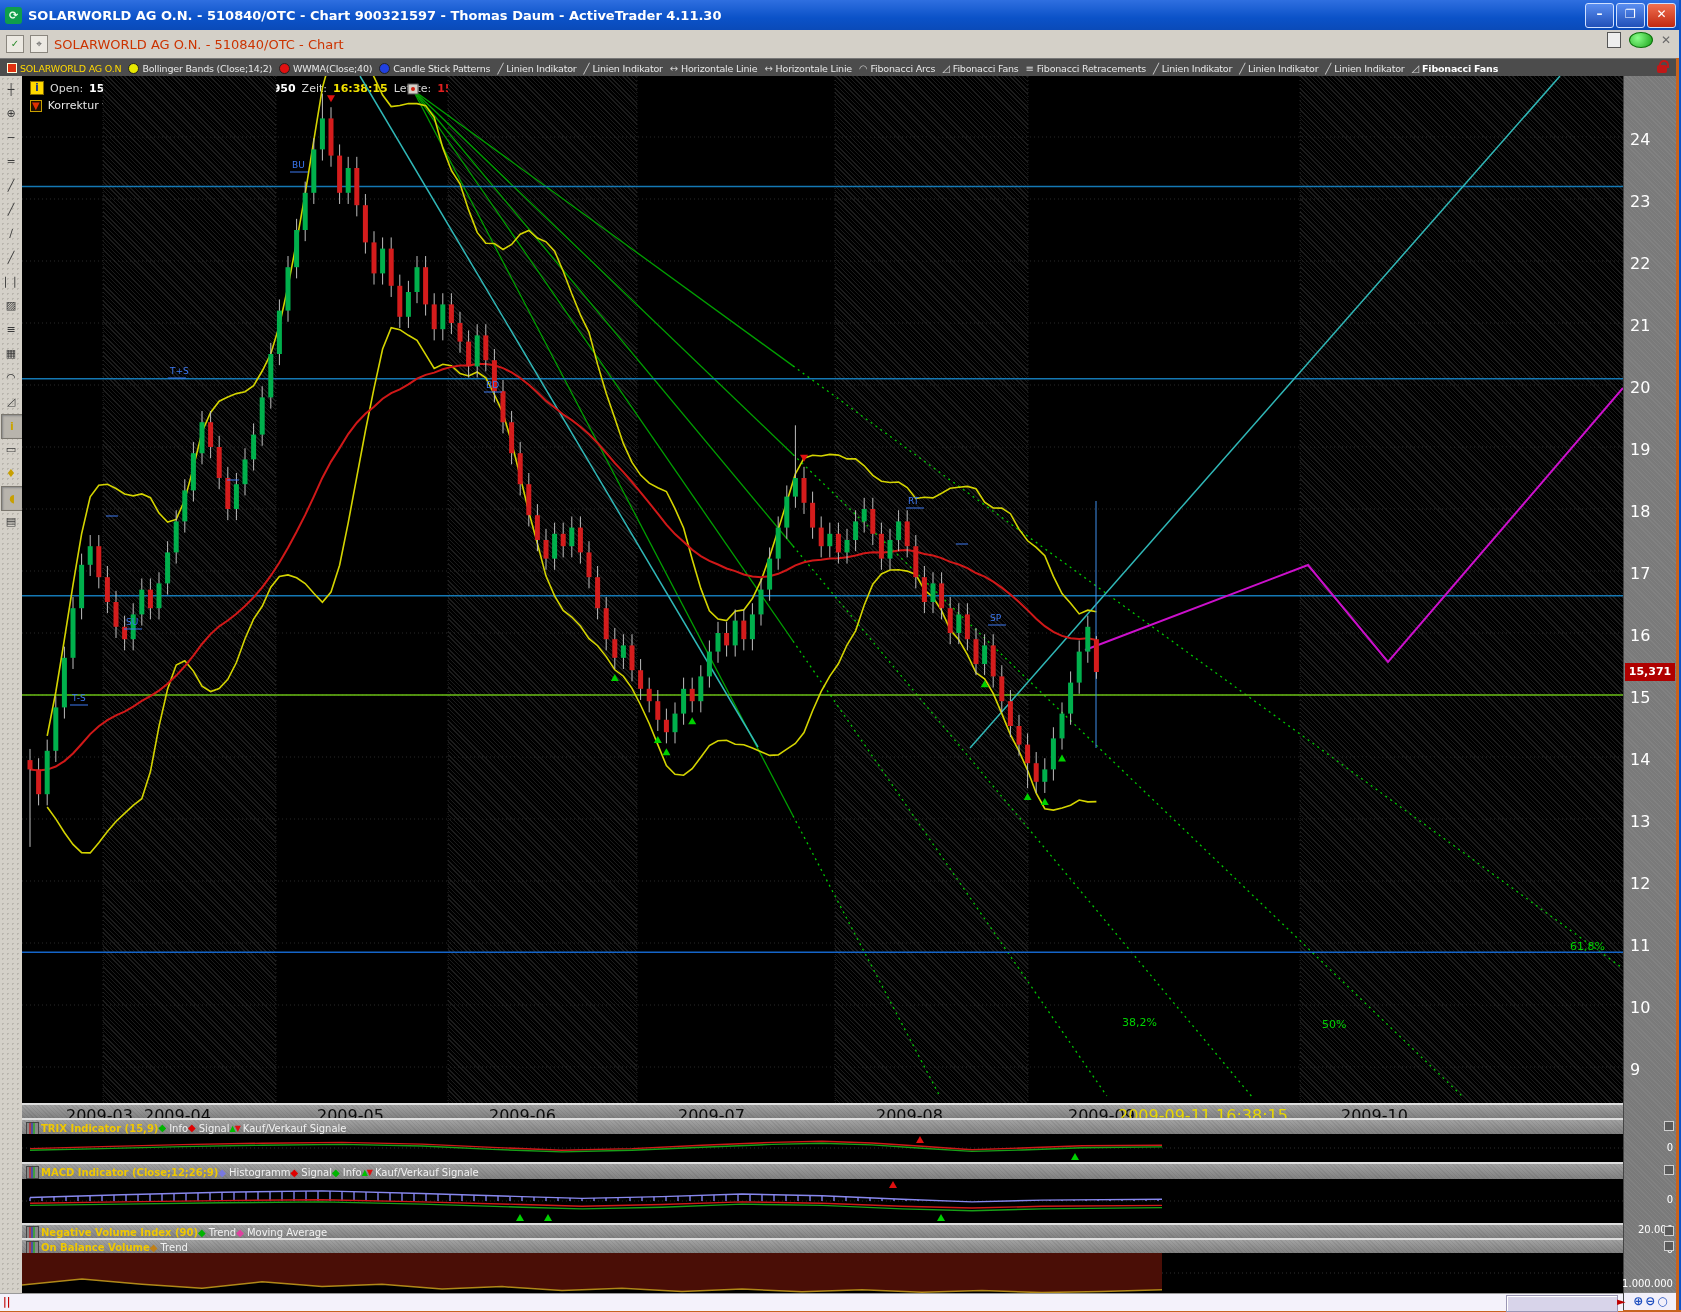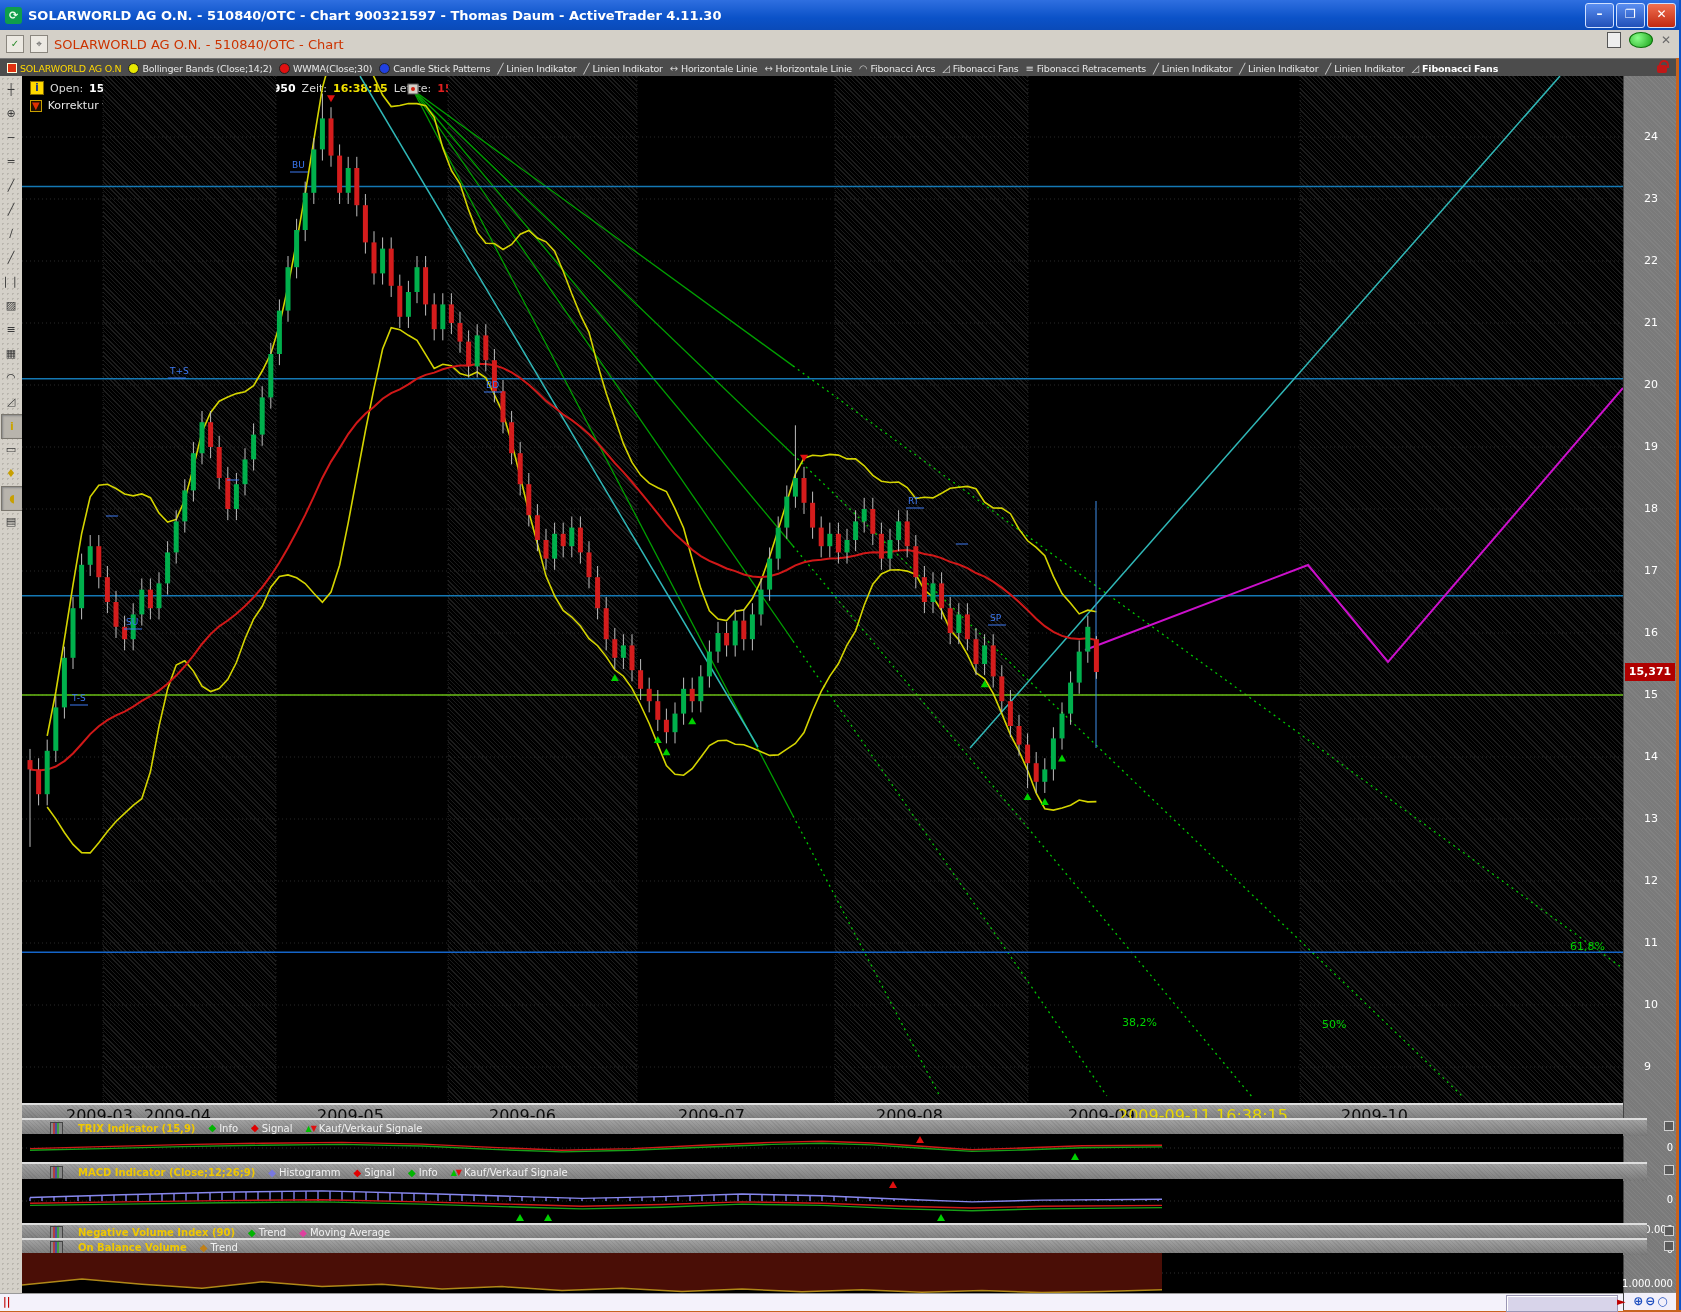--- a/index.html
+++ b/index.html
@@ -53,36 +53,36 @@
   #infobar{position:absolute;left:8px;top:5px;font-size:11px;color:#d8d8d8;display:flex;align-items:center;gap:6px;}
   #infobar .v{font-weight:bold;color:#fff;}
   #infoicon{width:12px;height:12px;background:#ffd800;color:#103090;font-size:10px;font-weight:bold;
             line-height:12px;text-align:center;border:1px solid #806800;}
   #corrline{position:absolute;left:8px;top:23px;font-size:11px;color:#e8e8e8;display:flex;align-items:center;gap:6px;}
   #funnelicon{color:#e03000;font-size:10px;border:1px solid #c8a000;line-height:10px;padding:0 1px;background:#201000;}
   
   #gutter{left:1623px;top:76px;width:53px;height:1234px;background:#7a7a7a;
           background-image:repeating-linear-gradient(45deg,rgba(255,255,255,.06) 0 1px,transparent 1px 3px);
           border-left:1px solid #444;}
-  .ytick{position:absolute;left:20px;color:#fff;font-size:11px;}
+  .ytick{position:absolute;left:6px;color:#fff;font-size:16px;}
   #pricelabel{position:absolute;left:1px;width:50px;height:18px;background:#b00000;color:#fff;
               font-size:11px;font-weight:bold;line-height:18px;text-align:center;}
   .pane-rlabel{position:absolute;right:4px;color:#fff;font-size:10px;}
   .pane-lock{position:absolute;right:3px;width:8px;height:8px;border:1px solid #cfcfcf;background:#5a5a5a;}
   #zoomcorner{position:absolute;left:0;bottom:0;width:53px;height:17px;background:#f2f0fa;border-top:1px solid #888;
               display:flex;align-items:center;justify-content:center;gap:2px;}
   .zbtn{color:#2050c0;font-size:12px;font-weight:bold;line-height:15px;}
   
   .grayrow{background:linear-gradient(#a2a2a2,#7c7c7c);
            background-image:repeating-linear-gradient(45deg,rgba(0,0,0,.07) 0 1px,transparent 1px 3px),linear-gradient(#a2a2a2,#7c7c7c);
            border-top:2px solid #dedede;}
   #dateaxis{left:22px;top:1103px;width:1601px;height:15px;}
   .dlabel{position:absolute;top:1px;font-size:16px;color:#0a0a0a;white-space:nowrap;margin-left:40px;}
-  .phead{left:22px;width:1601px;height:16px;display:flex;align-items:center;gap:13px;overflow:hidden;
-         font-size:10px;color:#f2f2f2;white-space:nowrap;padding-left:24px;}
+  .phead{left:22px;width:1601px;height:16px;display:flex;align-items:center;gap:0;overflow:hidden;
+         font-size:10px;color:#f2f2f2;white-space:nowrap;}
   .phead .pname{color:#f0c800;font-weight:bold;margin-left:2px;}
   .ind-mini{width:11px;height:11px;margin-left:4px;background:linear-gradient(90deg,#888 0 2px,#b04040 2px 4px,#5050a0 4px 6px,#40a040 6px 8px,#888 8px);border:1px solid #444;}
   .leg{display:flex;align-items:center;gap:3px;}
   .diam{font-size:10px;line-height:10px;}
   .tri-ud{font-size:8px;letter-spacing:-1px;}
   .pane{left:22px;width:1601px;background:#000;overflow:hidden;}
   .pane svg{position:absolute;left:0;top:0;}
   
   #scroll{left:0;top:1293px;width:1623px;height:17px;background:#f4f2fb;border-top:1px solid #999;}
   #sthumb{position:absolute;left:1506px;top:1px;width:110px;height:15px;background:#d8d4ea;
@@ -124,21 +124,21 @@
       <div class="ind-item">
         <span class="sw-square"></span>
         <span style="color: rgb(255, 216, 0);">SOLARWORLD AG O.N</span>
       </div>
       <div class="ind-item">
         <span class="dot" style="background: rgb(232, 232, 0);"></span>
         <span>Bollinger Bands (Close;14;2)</span>
       </div>
       <div class="ind-item">
         <span class="dot" style="background: rgb(224, 16, 16);"></span>
-        <span>WWMA(Close;30)</span>
+        <span>WWMA(Close;40)</span>
       </div>
       <div class="ind-item">
         <span class="dot" style="background: rgb(32, 64, 224);"></span>
         <span>Candle Stick Patterns</span>
       </div>
       <div class="ind-item">
         <span class="glyph">╱</span>
         <span>Linien Indikator</span>
       </div>
       <div class="ind-item">

